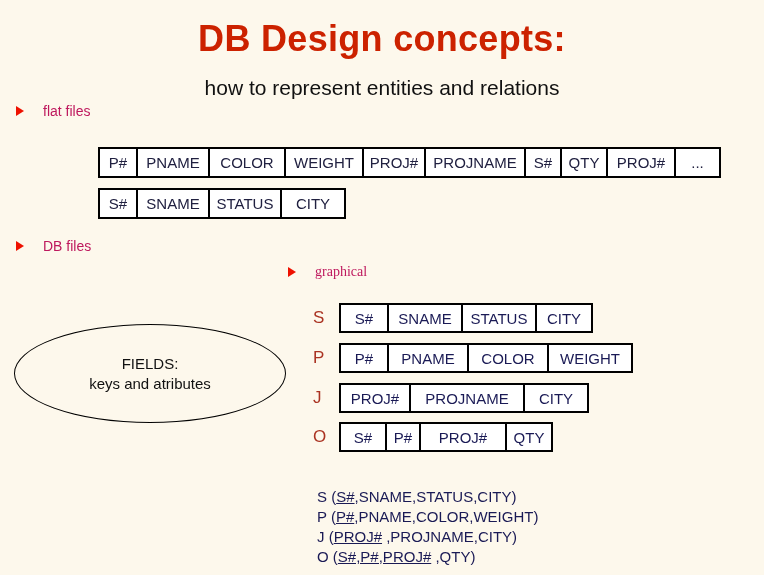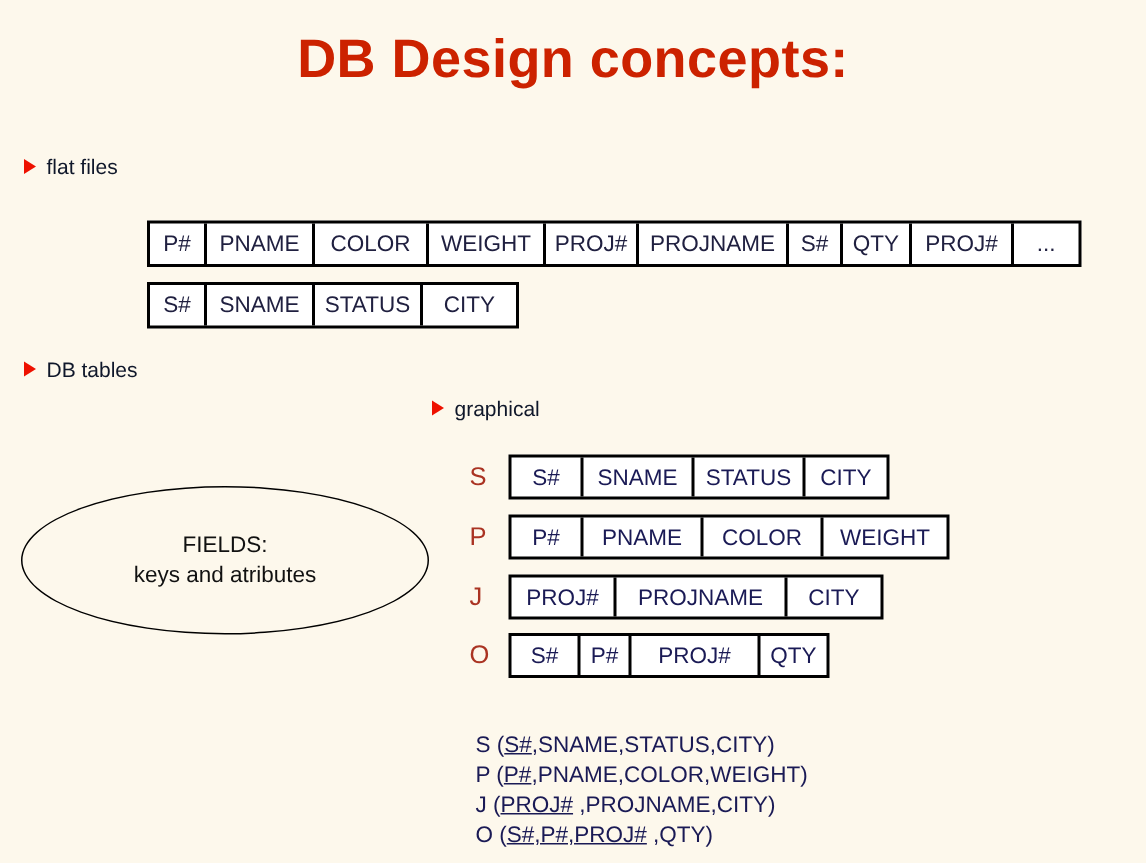--- a/index.html
+++ b/index.html
@@ -43,39 +43,39 @@
     color: #111111;
     font-size: 21px;
     font-family: "Liberation Sans", sans-serif;
   }
 
   
   .bullet {
     position: absolute;
     display: flex;
     align-items: center;
-    gap: 7px;
-    font-family: "Liberation Sans", sans-serif;
-    color: #0f172a;
+    gap: 19px;
+    font-family: "Liberation Sans", sans-serif;
+    color: #be185d;
   }
   .bullet .arrow {
     width: 0;
     height: 0;
     border-left: 8px solid #EE1100;
     border-top: 5px solid transparent;
     border-bottom: 5px solid transparent;
     flex: 0 0 auto;
   }
   .bullet .btext {
     font-size: 14px;
     white-space: nowrap;
   }
   #bullet-flat-files { left: 16px; top: 103px; }
   #bullet-db-tables  { left: 16px; top: 238px; }
-  #bullet-graphical  { left: 288px; top: 264px; }
+  #bullet-graphical  { left: 288px; top: 264px; font-family: Liberation Serif, serif; }
   #bullet-relational { left: 198px; top: 463px; }
 
   
   .flat-table {
     position: absolute;
     display: flex;
     border: 2px solid #000000;
     background: #FFFFFF;
     box-sizing: border-box;
   }
@@ -173,20 +173,21 @@
   }
   #notation-block .nline { display: block; }
   #notation-block .key { text-decoration: underline; }
 </style>
 </head>
 <body>
 
 <div class="slide">
 
   <div class="title">DB Design concepts:</div>
+  <div class="subtitle">how to represent entities and relations</div>
 
   <div class="bullet" id="bullet-flat-files">
     <span class="arrow"></span>
     <span class="btext">flat files</span>
   </div>
 
   <div class="flat-table" id="flat-table-1">
       <div class="cell" style="width: 38px;">P#</div>
       <div class="cell" style="width: 72px;">PNAME</div>
       <div class="cell" style="width: 76px;">COLOR</div>
@@ -200,21 +201,21 @@
     </div>
   <div class="flat-table" id="flat-table-2">
       <div class="cell" style="width: 38px;">S#</div>
       <div class="cell" style="width: 72px;">SNAME</div>
       <div class="cell" style="width: 72px;">STATUS</div>
       <div class="cell" style="width: 62px;">CITY</div>
     </div>
 
   <div class="bullet" id="bullet-db-tables">
     <span class="arrow"></span>
-    <span class="btext">DB tables</span>
+    <span class="btext">DB files</span>
   </div>
 
   <div class="bullet" id="bullet-graphical">
     <span class="arrow"></span>
     <span class="btext">graphical</span>
   </div>
 
   <div id="fields-ellipse">
     <span class="eline">FIELDS:</span>
     <span class="eline">keys and atributes</span>

